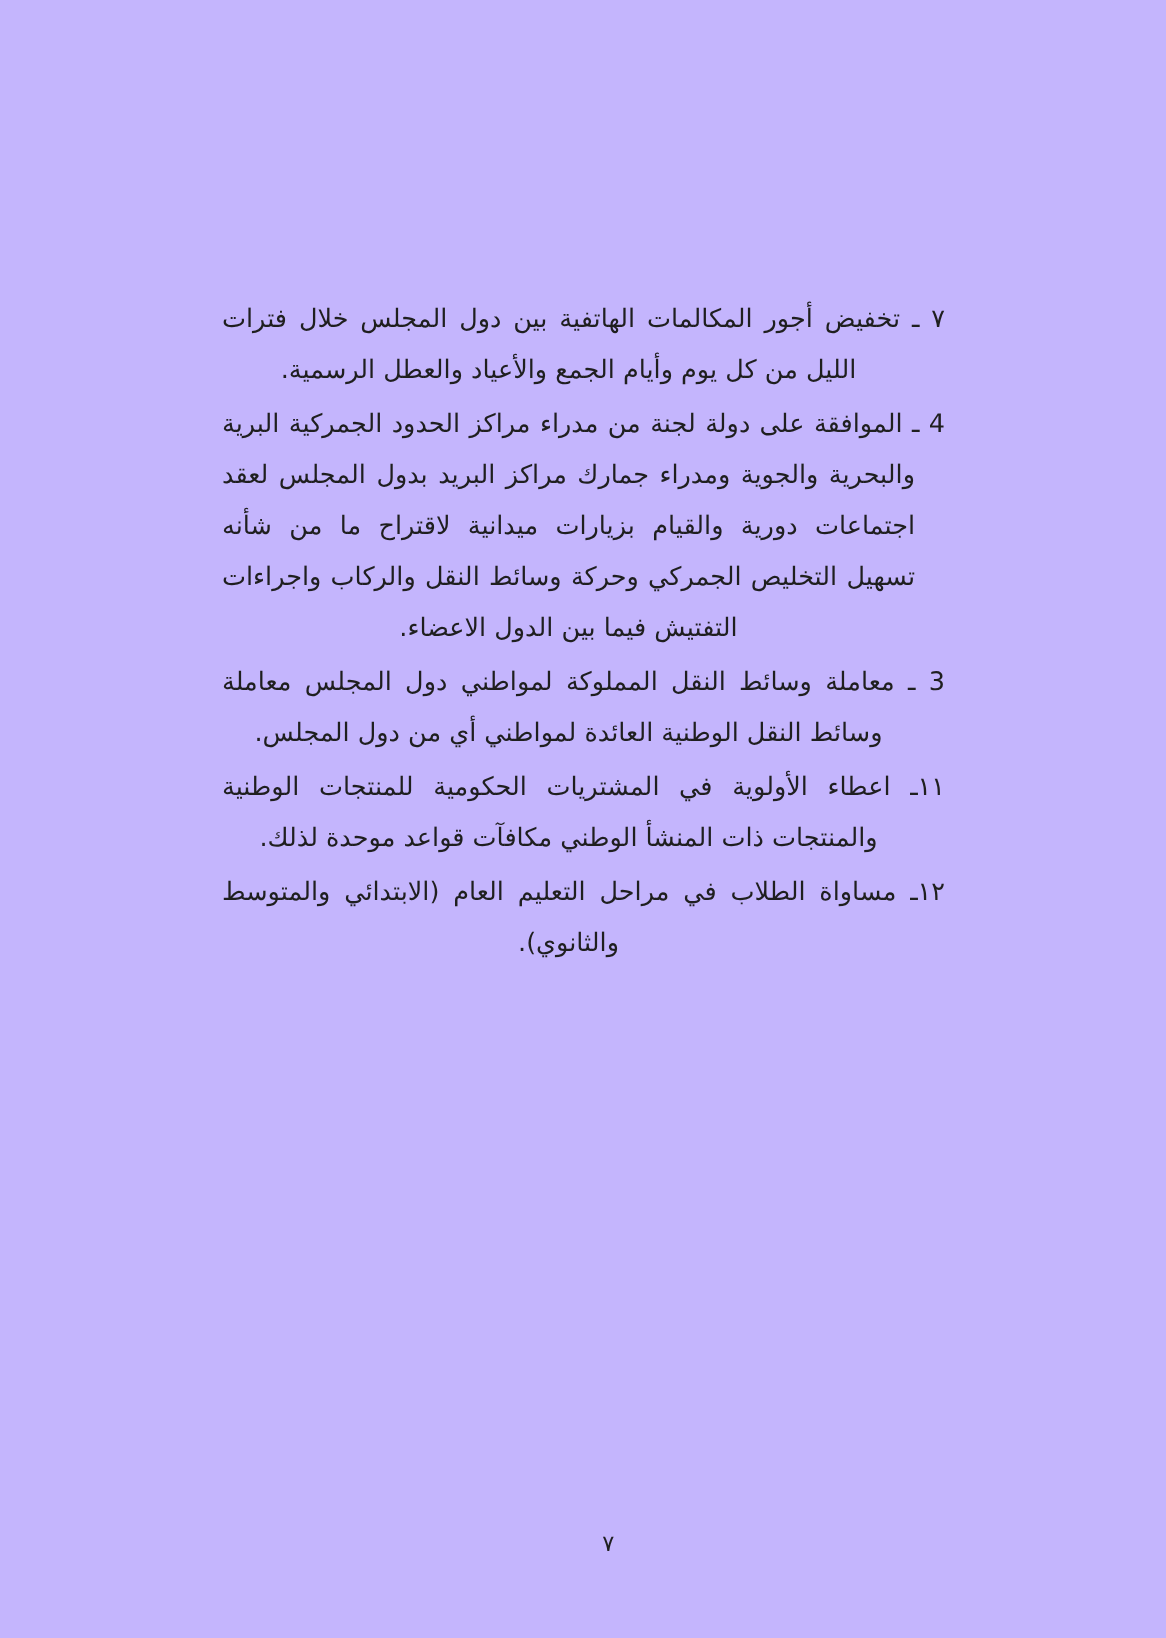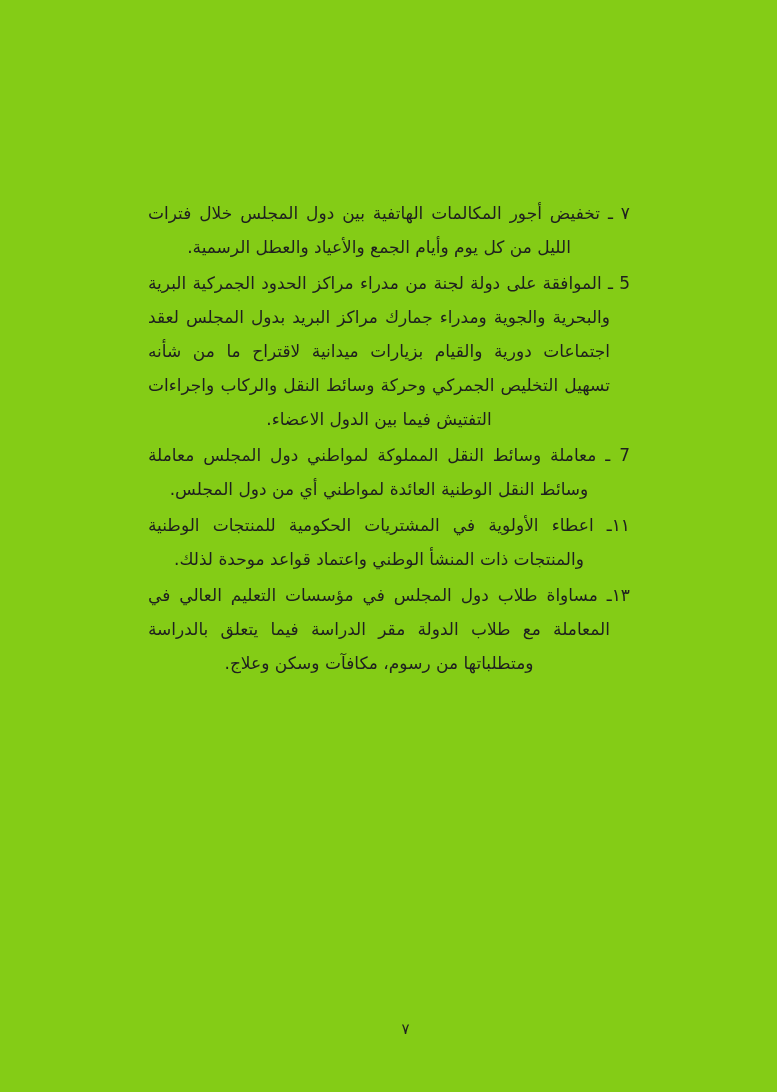--- a/index.html
+++ b/index.html
@@ -1,21 +1,21 @@
 <!DOCTYPE html>
 <html lang="ar"><head>
 <meta charset="utf-8">
 <style>
   html, body { margin: 0; padding: 0; background: #e8e8e8; }
   .page {
     position: relative;
     width: 777px;
     height: 1092px;
     margin: 0 auto;
-    background: #84cc16;
+    background: #c4b5fd;
     overflow: hidden;
     font-family: "DejaVu Sans", sans-serif;
   }
   .text-block {
     position: absolute;
     top: 196px;
     right: 147px;
     width: 482px;
     direction: rtl;
     unicode-bidi: embed;
@@ -45,29 +45,29 @@
 </style>
 </head>
 <body>
 
 <div class="page">
 
   <div class="text-block">
 
     <p class="item"><span class="num">٧ ـ </span><span>تخفيض أجور المكالمات الهاتفية بين دول المجلس خلال فترات الليل من كل يوم وأيام الجمع والأعياد والعطل الرسمية.</span></p>
 
-    <p class="item"><span class="num">5 ـ </span><span>الموافقة على دولة لجنة من مدراء مراكز الحدود الجمركية البرية والبحرية والجوية ومدراء جمارك مراكز البريد بدول المجلس لعقد اجتماعات دورية والقيام بزيارات ميدانية لاقتراح ما من شأنه تسهيل التخليص الجمركي وحركة وسائط النقل والركاب واجراءات التفتيش فيما بين الدول الاعضاء.</span></p>
+    <p class="item"><span class="num">4 ـ </span><span>الموافقة على دولة لجنة من مدراء مراكز الحدود الجمركية البرية والبحرية والجوية ومدراء جمارك مراكز البريد بدول المجلس لعقد اجتماعات دورية والقيام بزيارات ميدانية لاقتراح ما من شأنه تسهيل التخليص الجمركي وحركة وسائط النقل والركاب واجراءات التفتيش فيما بين الدول الاعضاء.</span></p>
 
-    <p class="item"><span class="num">7 ـ </span><span>معاملة وسائط النقل المملوكة لمواطني دول المجلس معاملة وسائط النقل الوطنية العائدة لمواطني أي من دول المجلس.</span></p>
+    <p class="item"><span class="num">3 ـ </span><span>معاملة وسائط النقل المملوكة لمواطني دول المجلس معاملة وسائط النقل الوطنية العائدة لمواطني أي من دول المجلس.</span></p>
 
 
-    <p class="item"><span class="num">١١ـ </span><span>اعطاء الأولوية في المشتريات الحكومية للمنتجات الوطنية والمنتجات ذات المنشأ الوطني واعتماد قواعد موحدة لذلك.</span></p>
+    <p class="item"><span class="num">١١ـ </span><span>اعطاء الأولوية في المشتريات الحكومية للمنتجات الوطنية والمنتجات ذات المنشأ الوطني مكافآت قواعد موحدة لذلك.</span></p>
 
+    <p class="item"><span class="num">١٢ـ </span><span>مساواة الطلاب في مراحل التعليم العام (الابتدائي والمتوسط والثانوي).</span></p>
 
-    <p class="item"><span class="num">١٣ـ </span><span>مساواة طلاب دول المجلس في مؤسسات التعليم العالي في المعاملة مع طلاب الدولة مقر الدراسة فيما يتعلق بالدراسة ومتطلباتها من رسوم، مكافآت وسكن وعلاج.</span></p>
 
 
 
   </div>
 
   <div class="page-number">٧</div>
 
 </div>
 
 </body></html>

